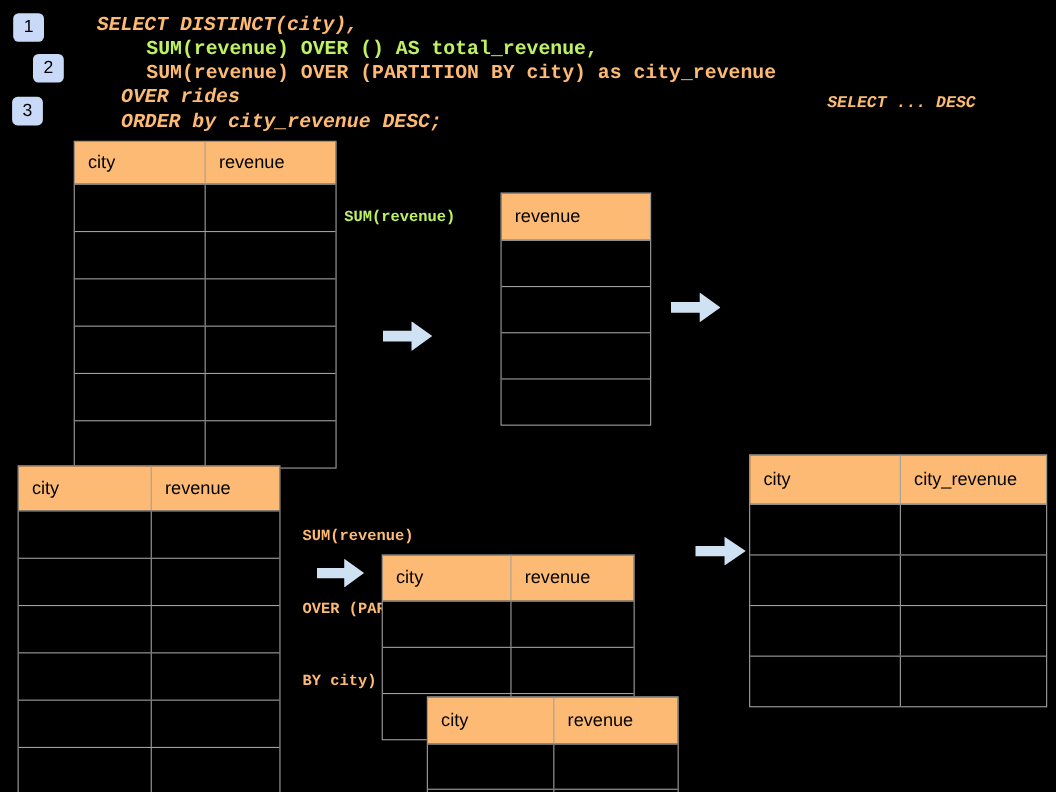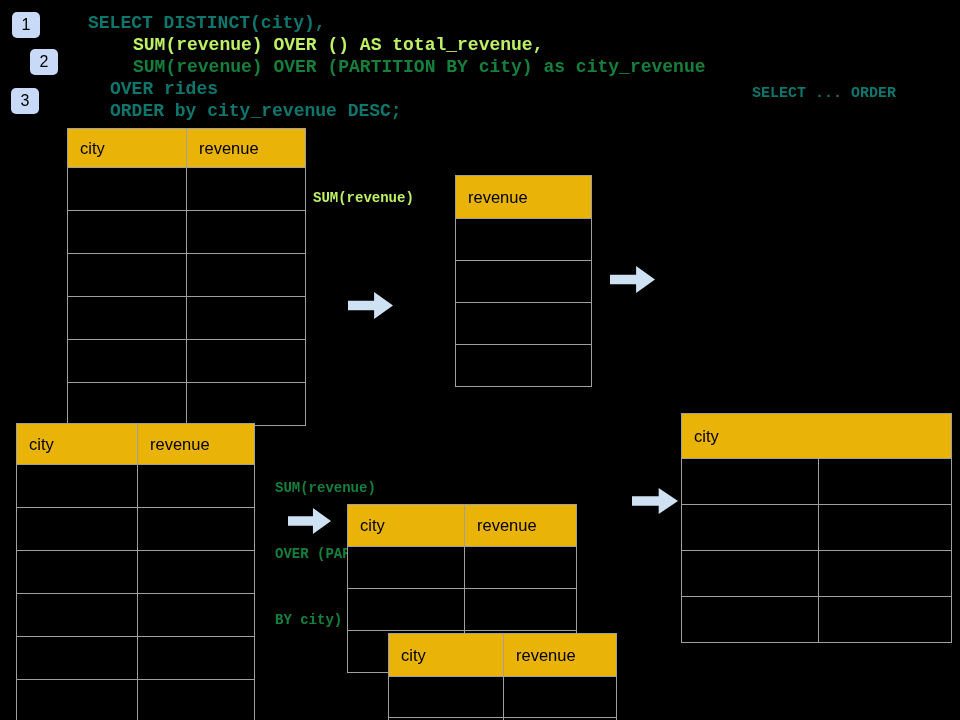--- a/index.html
+++ b/index.html
@@ -2,40 +2,40 @@
 <html><head>
 <meta charset="utf-8">
 <style>
   html,body{margin:0;padding:0;background:#000;}
   #canvas{position:relative;width:960px;height:720px;background:#000;overflow:hidden;
           font-family:"Liberation Sans",sans-serif;}
 
   
   .code{position:absolute;font-family:"Liberation Mono",monospace;font-weight:700;
         font-size:18px;line-height:22px;white-space:pre;}
-  .purple{color:#0f766e;}
+  .purple{color:#fdba74;font-style:italic;}
   .red{color:#bef264;}
-  .green{color:#15803d;}
+  .green{color:#fdba74;}
 
   .ann{position:absolute;font-family:"Liberation Mono",monospace;font-weight:700;
        font-size:14px;white-space:pre;}
   #ann-total{left:313px;top:136px;line-height:25px;}
   #ann-partition{left:275px;top:433px;line-height:22px;}
   #side-note{left:752px;top:34px;font-size:15px;line-height:24px;}
 
   
   .badge{position:absolute;width:28px;height:26px;background:#C9DAF8;border-radius:5px;
          color:#000;font-size:16px;display:flex;align-items:center;justify-content:center;}
   #badge-1{left:12px;top:12px;}
   #badge-2{left:30px;top:49px;}
   #badge-3{left:11px;top:88px;}
 
   
   .tbl{position:absolute;box-sizing:border-box;border:1px solid #A0A0A0;background:#000;}
-  .thead{display:flex;background:#eab308;}
+  .thead{display:flex;background:#fdba74;}
   .th{box-sizing:border-box;padding-left:12px;color:#000;font-size:16.5px;
       display:flex;align-items:center;}
   .th + .th{border-left:1px solid #A0A0A0;}
   .trow{display:flex;border-top:1px solid #A0A0A0;}
   .td{box-sizing:border-box;height:100%;}
   .td + .td{border-left:1px solid #A0A0A0;}
   .c2{flex:1;}
 
   #tblA{left:67px;top:128px;width:239px;}
   #tblA .thead{height:38px;} #tblA .trow{height:42px;} #tblA .c1{width:118px;}
@@ -69,21 +69,21 @@
 
   <div>
     <div class="code purple" style="left:88px;top:12px;">SELECT DISTINCT(city),</div>
     <div class="code red" style="left:133px;top:34px;">SUM(revenue) OVER () AS total_revenue,</div>
     <div class="code green" style="left:133px;top:56px;">SUM(revenue) OVER (PARTITION BY city) as city_revenue</div>
     <div class="code purple" style="left:110px;top:78px;">OVER rides</div>
     <div class="code purple" style="left:110px;top:100px;">ORDER by city_revenue DESC;</div>
   </div>
 
   <div class="ann purple" id="side-note">
-    <div>SELECT ... ORDER</div>
+    <div>SELECT ... DESC</div>
   </div>
 
   <div class="ann red" id="ann-total">
     <div>SUM(revenue)</div>
   </div>
 
   <div class="ann green" id="ann-partition">
     <div>SUM(revenue)</div>
     <div>OVER (PARTITION</div>
     <div>BY city)</div>
@@ -209,20 +209,21 @@
         <div class="trow">
           <div class="td c1"></div>
           <div class="td c2"></div>
         </div>
       </div>
   </div>
 
   <div class="tbl" id="tblF">
     <div class="thead">
       <div class="th c1">city</div>
+      <div class="th c2">city_revenue</div>
     </div>
     <div class="tbody">
         <div class="trow">
           <div class="td c1"></div>
           <div class="td c2"></div>
         </div>
         <div class="trow">
           <div class="td c1"></div>
           <div class="td c2"></div>
         </div>

